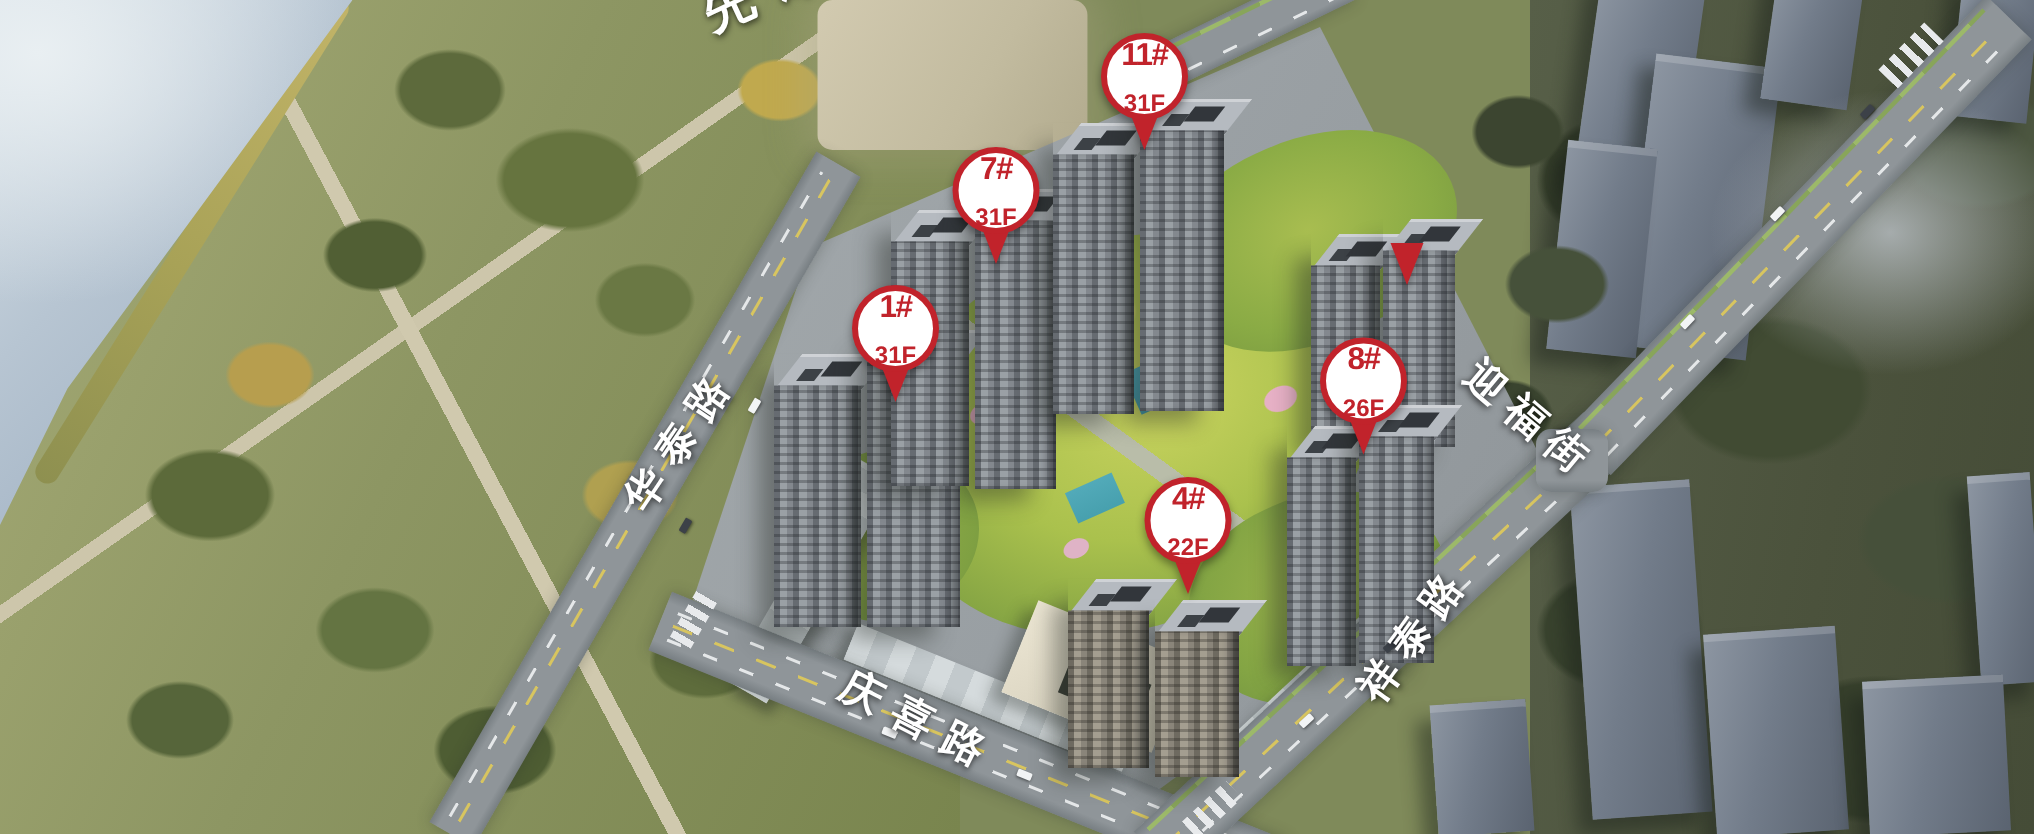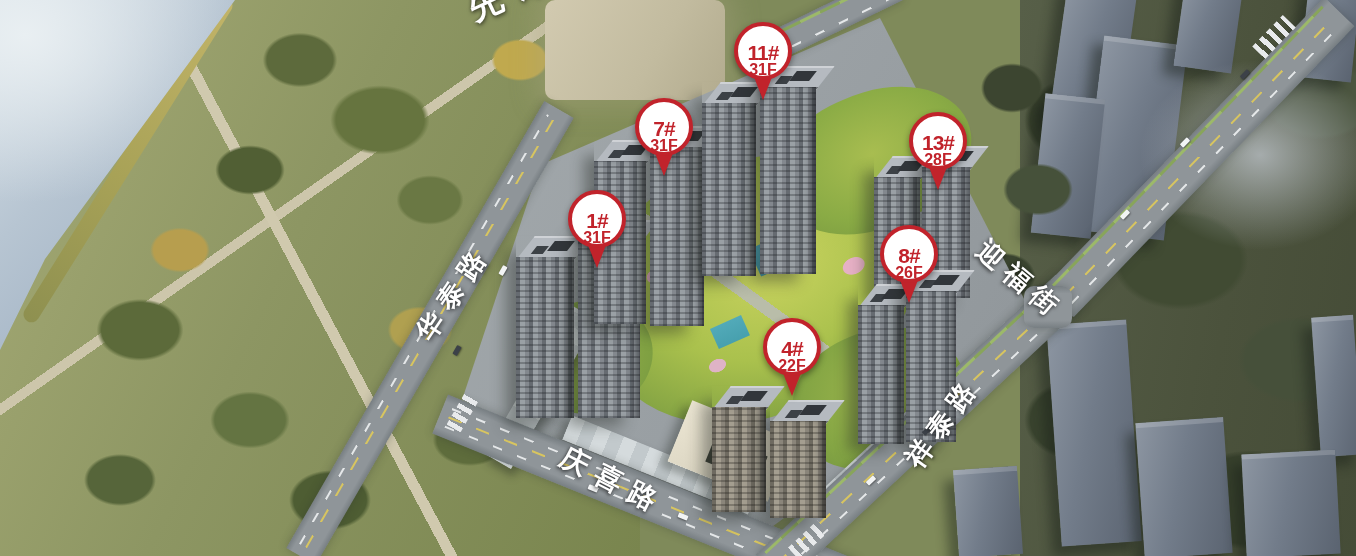--- a/index.html
+++ b/index.html
@@ -168,21 +168,21 @@
   
   .pin{width:58px;height:80px;filter:drop-shadow(0 3px 3px rgba(0,0,0,.4));z-index:40;cursor:pointer;}
   .pin .tail{
     position:absolute;left:18px;top:50px;width:0;height:0;
     border-left:11px solid rgba(0,0,0,0);border-right:11px solid rgba(0,0,0,0);
     border-top:28px solid #c1232b;
   }
   .pin .head{
     position:absolute;left:0;top:0;width:50px;height:50px;border-radius:50%;
     background:#fff;border:4px solid #c1232b;
-    display:flex;flex-direction:column;align-items:center;justify-content:flex-end;
+    display:flex;flex-direction:column;align-items:center;justify-content:space-between;
   }
   .pin .blabel{color:#c1232b;font-weight:bold;font-size:21px;line-height:21px;letter-spacing:-1px;}
   .pin .bfloors{color:#c1232b;font-weight:bold;font-size:16px;line-height:13px;}
 </style>
 </head>
 <body>
 
 <div class="stage">
 
   <div class="abs park"></div>
@@ -324,24 +324,20 @@
   </div>
   <div class="abs pin" style="left:635px;top:98px;">
     <div class="tail"></div>
     <div class="head">
       <div class="blabel">7#</div>
       <div class="bfloors">31F</div>
     </div>
   </div>
   <div class="abs pin" style="left:909px;top:112px;">
     <div class="tail"></div>
-    <div class="head">
-      <div class="blabel">13#</div>
-      <div class="bfloors">28F</div>
-    </div>
   </div>
   <div class="abs pin" style="left:568px;top:190px;">
     <div class="tail"></div>
     <div class="head">
       <div class="blabel">1#</div>
       <div class="bfloors">31F</div>
     </div>
   </div>
   <div class="abs pin" style="left:880px;top:225px;">
     <div class="tail"></div>

